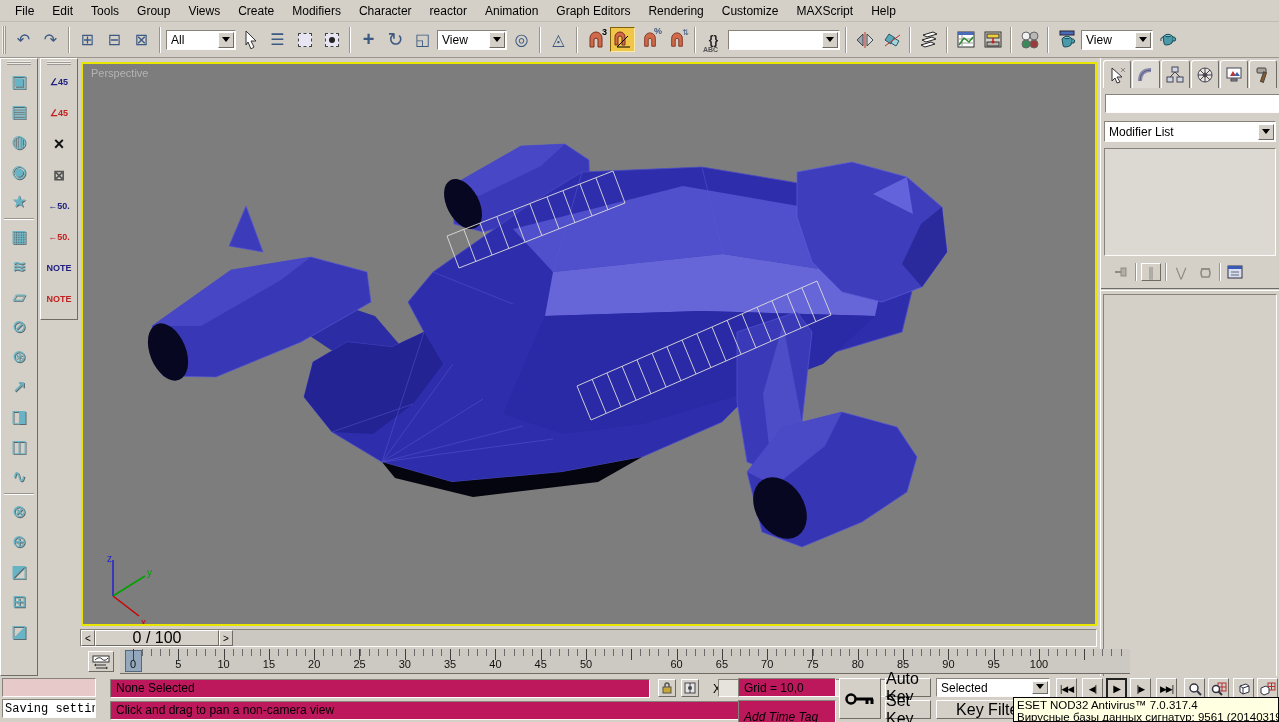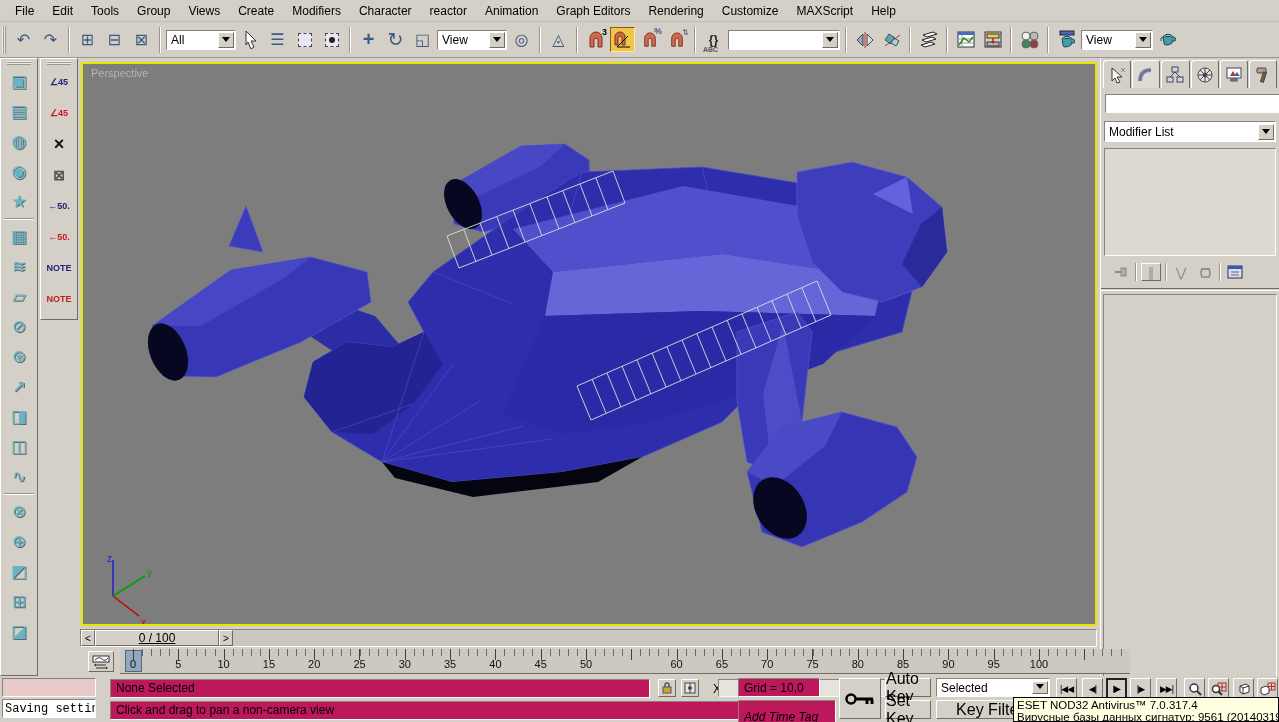--- a/index.html
+++ b/index.html
@@ -56,21 +56,21 @@
   #cp-stacktools { display:flex; align-items:center; height:24px; margin:4px 2px 0 2px; gap:4px; padding-left:8px; }
   .stool { width:20px; height:18px; display:flex; align-items:center; justify-content:center; color:#8e8b84; font-size:13px; }
   .ssep { width:2px; height:18px; border-left:1px solid #9a968e; border-right:1px solid #fff; }
   #cp-div { margin:4px 0 0 0; height:3px; border-top:1px solid #6f6c66; border-bottom:1px solid #fff; }
   #cp-empty { margin:3px 2px; height:436px; border:1px solid; border-color:#87837b #fdfcfa #fdfcfa #87837b; background:#d4d0c8; }
 
   
   #timeslider { position:absolute; left:80px; top:628px; width:1019px; height:20px; background:#d4d0c8; display:flex; align-items:center; }
   #ts-chan { position:relative; width:1017px; height:18px; border:1px solid; border-color:#87837b #fdfcfa #fdfcfa #87837b; background:#cbc8c1; display:flex; align-items:center; }
   .ts-btn { width:14px; height:16px; background:#d4d0c8; border:1px solid; border-color:#fff #6f6c66 #6f6c66 #fff; display:flex; align-items:center; justify-content:center; font-size:10px; }
-  #ts-handle { width:124px; height:16px; background:#d4d0c8; border:1px solid; border-color:#fff #6f6c66 #6f6c66 #fff; display:flex; align-items:center; justify-content:center; font-size:12px;text-decoration:underline; }
+  #ts-handle { width:124px; height:16px; background:#d4d0c8; border:1px solid; border-color:#fff #6f6c66 #6f6c66 #fff; display:flex; align-items:center; justify-content:center; font-size:16px; }
 
   
   #trackbar { position:absolute; left:80px; top:648px; width:1019px; height:28px; background:#d4d0c8; }
   #tb-mce { position:absolute; left:8px; top:3px; width:26px; height:21px; background:#d4d0c8; border:1px solid; border-color:#fff #6f6c66 #6f6c66 #fff; display:flex; align-items:center; justify-content:center; }
   #ruler { position:absolute; left:40px; top:1px; width:1010px; height:25px; background:#ccc9c2; border-bottom:1px solid #6f6c66; overflow:hidden; }
   .rticks-minor { position:absolute; left:13px; top:0; right:0; height:7px; background:repeating-linear-gradient(90deg,#6a6a6a 0 1px,transparent 1px 9.06px); }
   .rticks-major { position:absolute; left:13px; top:0; right:0; height:11px; background:repeating-linear-gradient(90deg,#404040 0 1px,transparent 1px 45.3px); }
   .tick-label { position:absolute; top:9px; transform:translateX(-50%); font-size:11px; color:#111; }
   #cur-frame { position:absolute; left:5px; top:1px; width:17px; height:22px; background:#93a8bd; border:1px solid #55687a; }
 
@@ -565,21 +565,21 @@
   <span class="coordlab" style="position:absolute; left:705px; top:6px;">X:</span>
   <input class="in2 cfield" style="position: absolute; left: 718px; top: 3px;" value="">
   <span class="coordlab" style="position:absolute; left:780px; top:6px;">Y:</span>
   <input class="in2 cfield" style="position: absolute; left: 793px; top: 3px;" value="">
   <span class="coordlab" style="position:absolute; left:855px; top:6px;">Z:</span>
   <input class="in2 cfield" style="position: absolute; left: 868px; top: 3px; width: 48px;" value="">
 
   <div class="srow" style="left:110px; top:24px;">
     <div class="sfield in2" style="width:681px; height:19px;">Click and drag to pan a non-camera view</div>
   </div>
-  <div class="sfield in2" style="position:absolute; left:738px; top:2px; width:82px; height:19px;">Grid = 10,0</div>
+  <div class="sfield in2" style="position:absolute; left:738px; top:2px; width:98px; height:19px;">Grid = 10,0</div>
   <div class="sfield in2" style="position:absolute; left:738px; top:24px; width:98px; height:34px;font-style:italic;">Add Time Tag</div>
 
   <div id="keybtn" class="sbtn">
     <svg width="30" height="16" viewBox="0 0 30 16">
         <circle cx="6" cy="8" r="4.5" fill="none" stroke="#000" stroke-width="2.5"></circle>
         <line x1="10" y1="8" x2="28" y2="8" stroke="#000" stroke-width="3"></line>
         <line x1="22" y1="8" x2="22" y2="13" stroke="#000" stroke-width="3"></line>
         <line x1="27" y1="8" x2="27" y2="13" stroke="#000" stroke-width="3"></line>
       </svg>
   </div>

